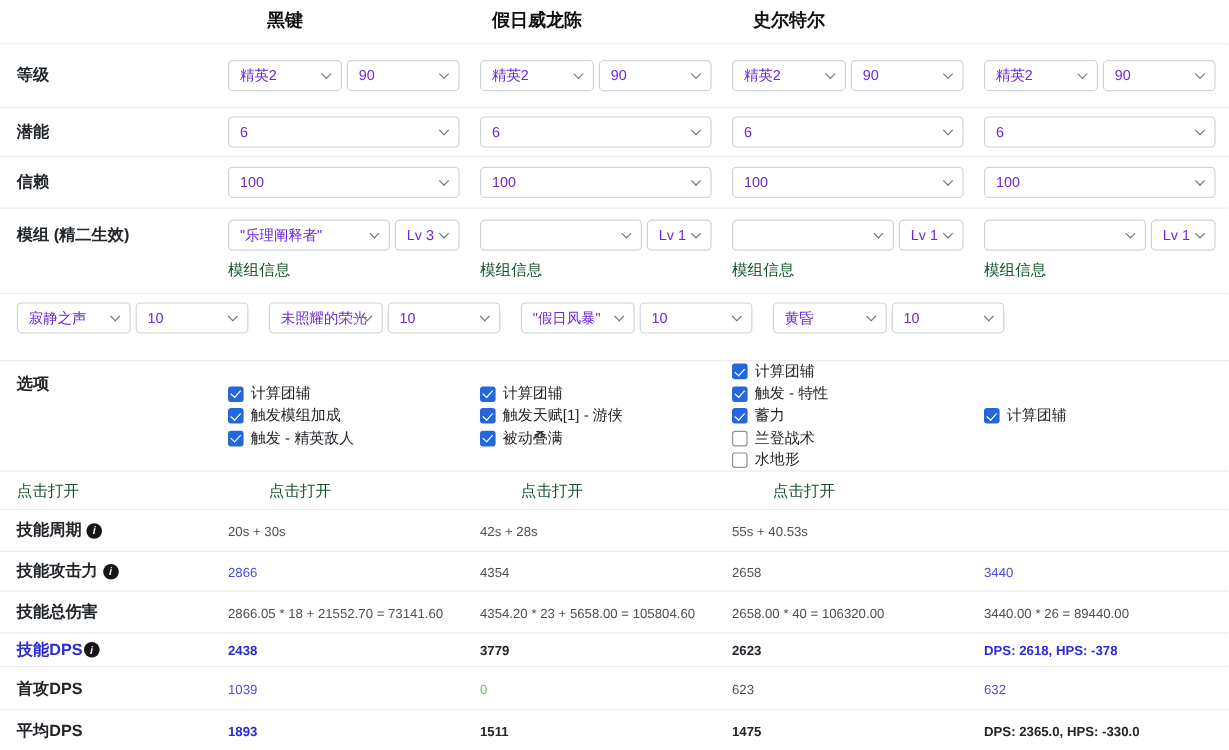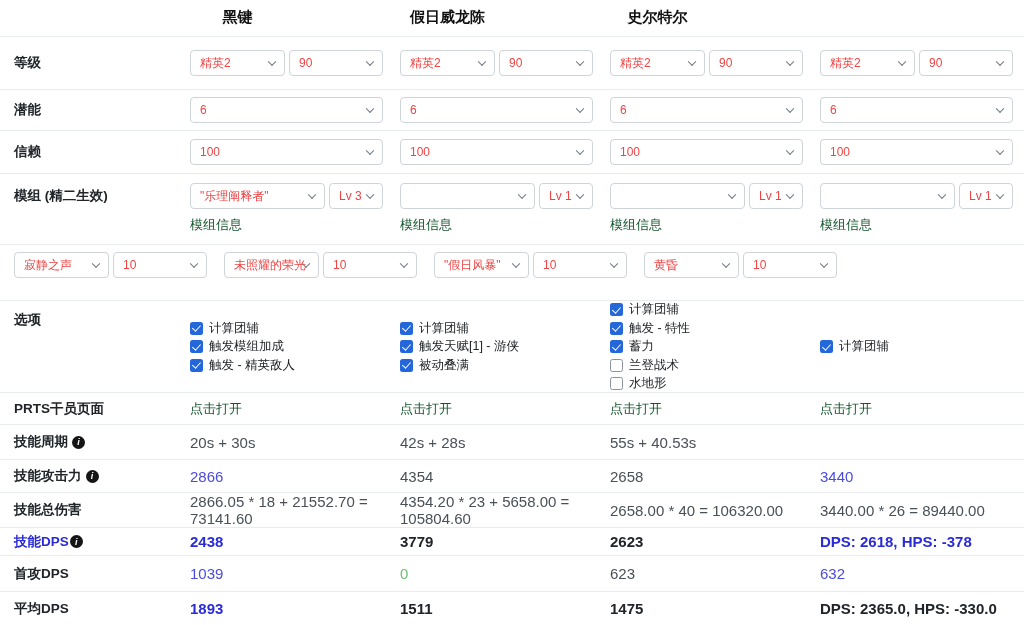--- a/index.html
+++ b/index.html
@@ -29,21 +29,21 @@
   .r-total { height:35px; }
   .r-dps { height:28px; }
   .r-first { height:36px; }
   .r-avg { height:33px; border-bottom:none; }
 
   .op-name { display:block; width:95px; text-align:center; font-size:15px; font-weight:bold; color:#111; }
 
   
   .sel-group { display:flex; gap:4px; }
   .select { position:relative; height:26px; background:#fff; border:1px solid #ced4da; border-radius:4px;
-            display:flex; align-items:center; padding:0 20px 0 9px; font-size:12px; color:#ef4444;
+            display:flex; align-items:center; padding:0 20px 0 9px; font-size:12px; color:#6d28d9;
             white-space:nowrap; overflow:hidden; cursor:default; }
   .select .chev { position:absolute; right:9px; top:50%; width:6px; height:6px;
                   border-right:1.4px solid #707a85; border-bottom:1.4px solid #707a85;
                   transform:translateY(-72%) rotate(45deg); }
   .w-full { width:193px; } .w-name { width:95px; } .w-lvl { width:94px; }
   .w-mod { width:135px; } .w-modlvl { width:54px; }
 
   a, .link { color:#14532d; text-decoration:none; font-size:13px; cursor:pointer; }
   .mod-info { display:inline-block; margin-top:7px; }
 
@@ -56,21 +56,21 @@
                   border-right:1.6px solid #fff; border-bottom:1.6px solid #fff; transform:rotate(42deg); }
   .cb.off { background:#fff; border:1px solid #8a929b; }
 
   
   .info-icon { display:inline-flex; align-items:center; justify-content:center;
                width:13px; height:13px; border-radius:50%; background:#151515; color:#fff;
                font-size:9px; font-weight:bold; margin-left:4px; font-style:italic; }
   .tight { margin-left:1px; }
 
   
-  .v { font-size:15px; color:#495057; }
+  .v { font-size:11px; color:#495057; }
   .v-dark { color:#495057; }
   .v-black-b { color:#212529; font-weight:bold; }
   .v-blue { color:#4b4be2; }
   .v-blue-b { color:#2b2bd6; font-weight:bold; }
   .v-green { color:#6fbf73; }
   .lbl-blue { color:#2b2bd6; }
 </style>
 </head>
 <body>
 
@@ -356,21 +356,20 @@
   </div>
   <div class="data-col">
     <div class="cb-item">
         <span class="cb on"></span>
         <span>计算团辅</span>
       </div>
   </div>
 </div>
 
 <div class="row r-prts">
-  <div class="label-col">PRTS干员页面</div>
   <div class="data-col"><span class="link">点击打开</span></div>
   <div class="data-col"><span class="link">点击打开</span></div>
   <div class="data-col"><span class="link">点击打开</span></div>
   <div class="data-col"><span class="link">点击打开</span></div>
 </div>
 
 <div class="row r-cycle">
   <div class="label-col">
     <span>技能周期</span>
     <span class="info-icon">i</span>

